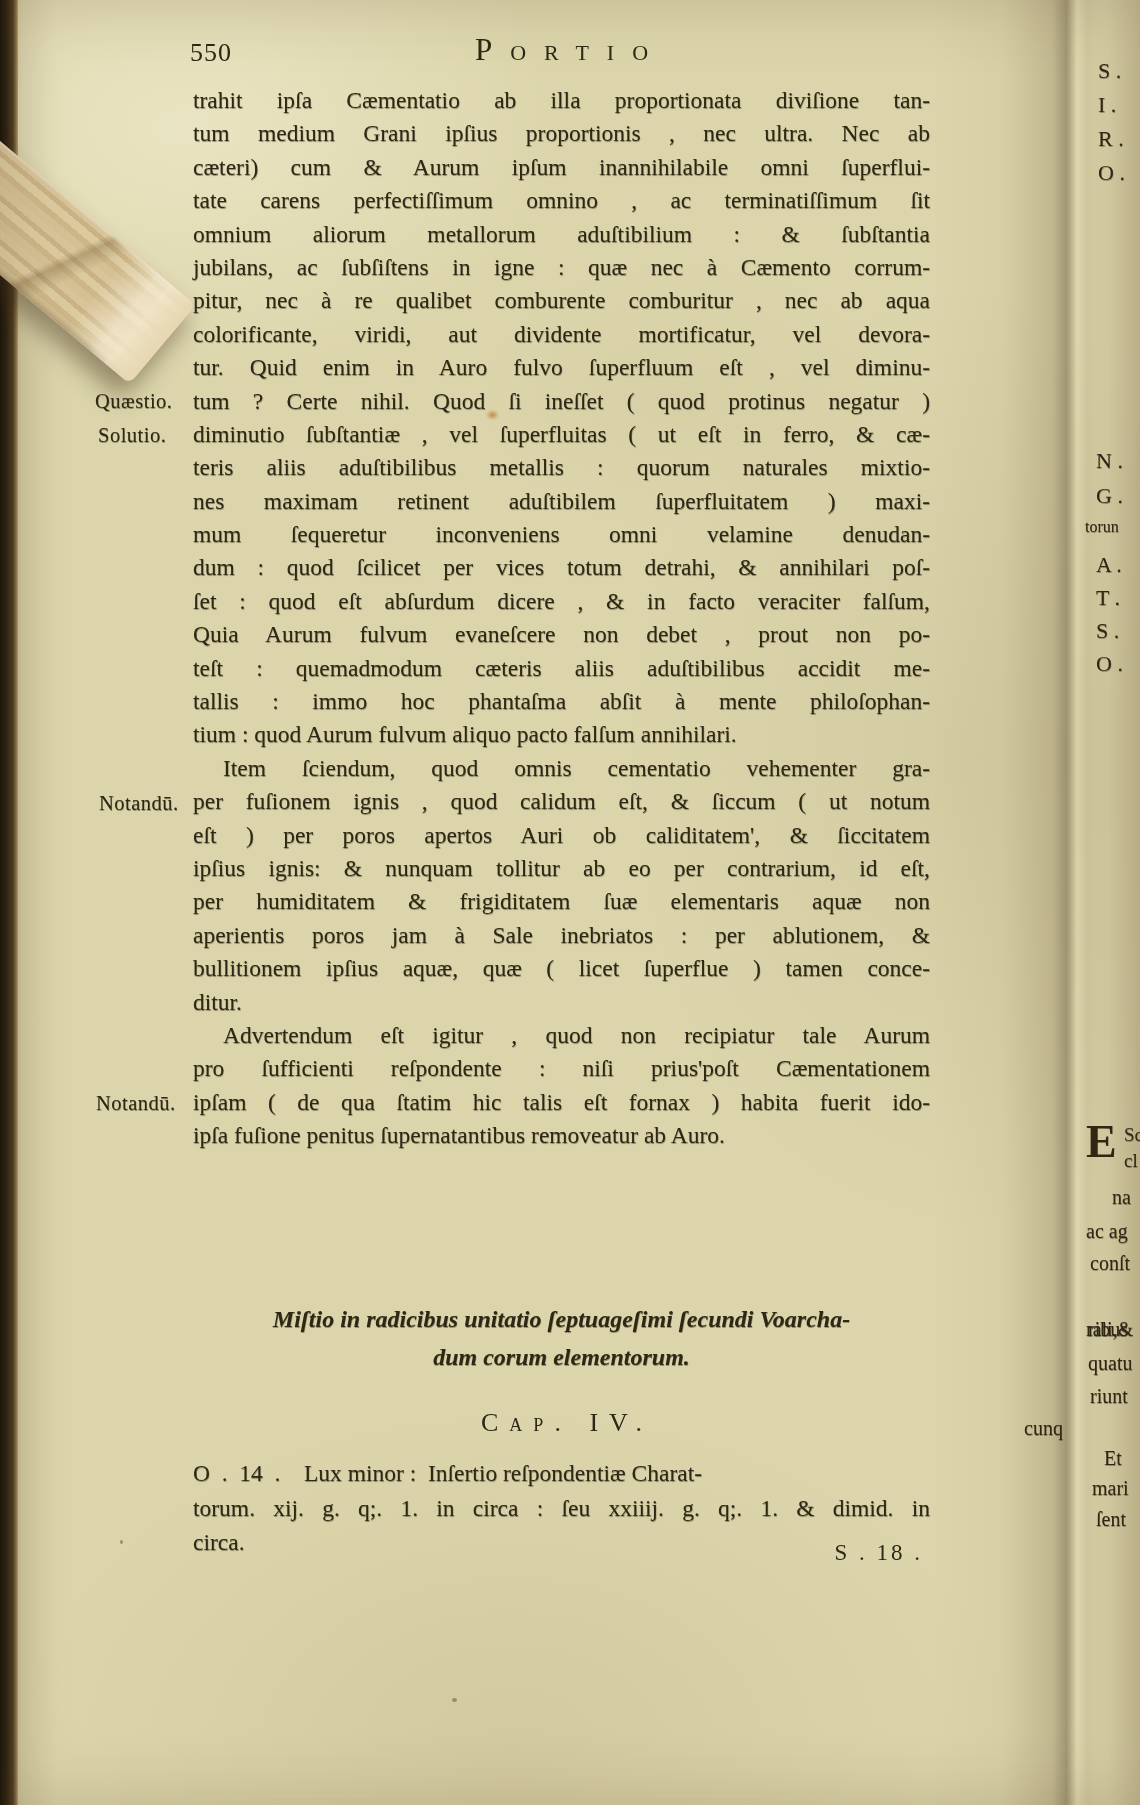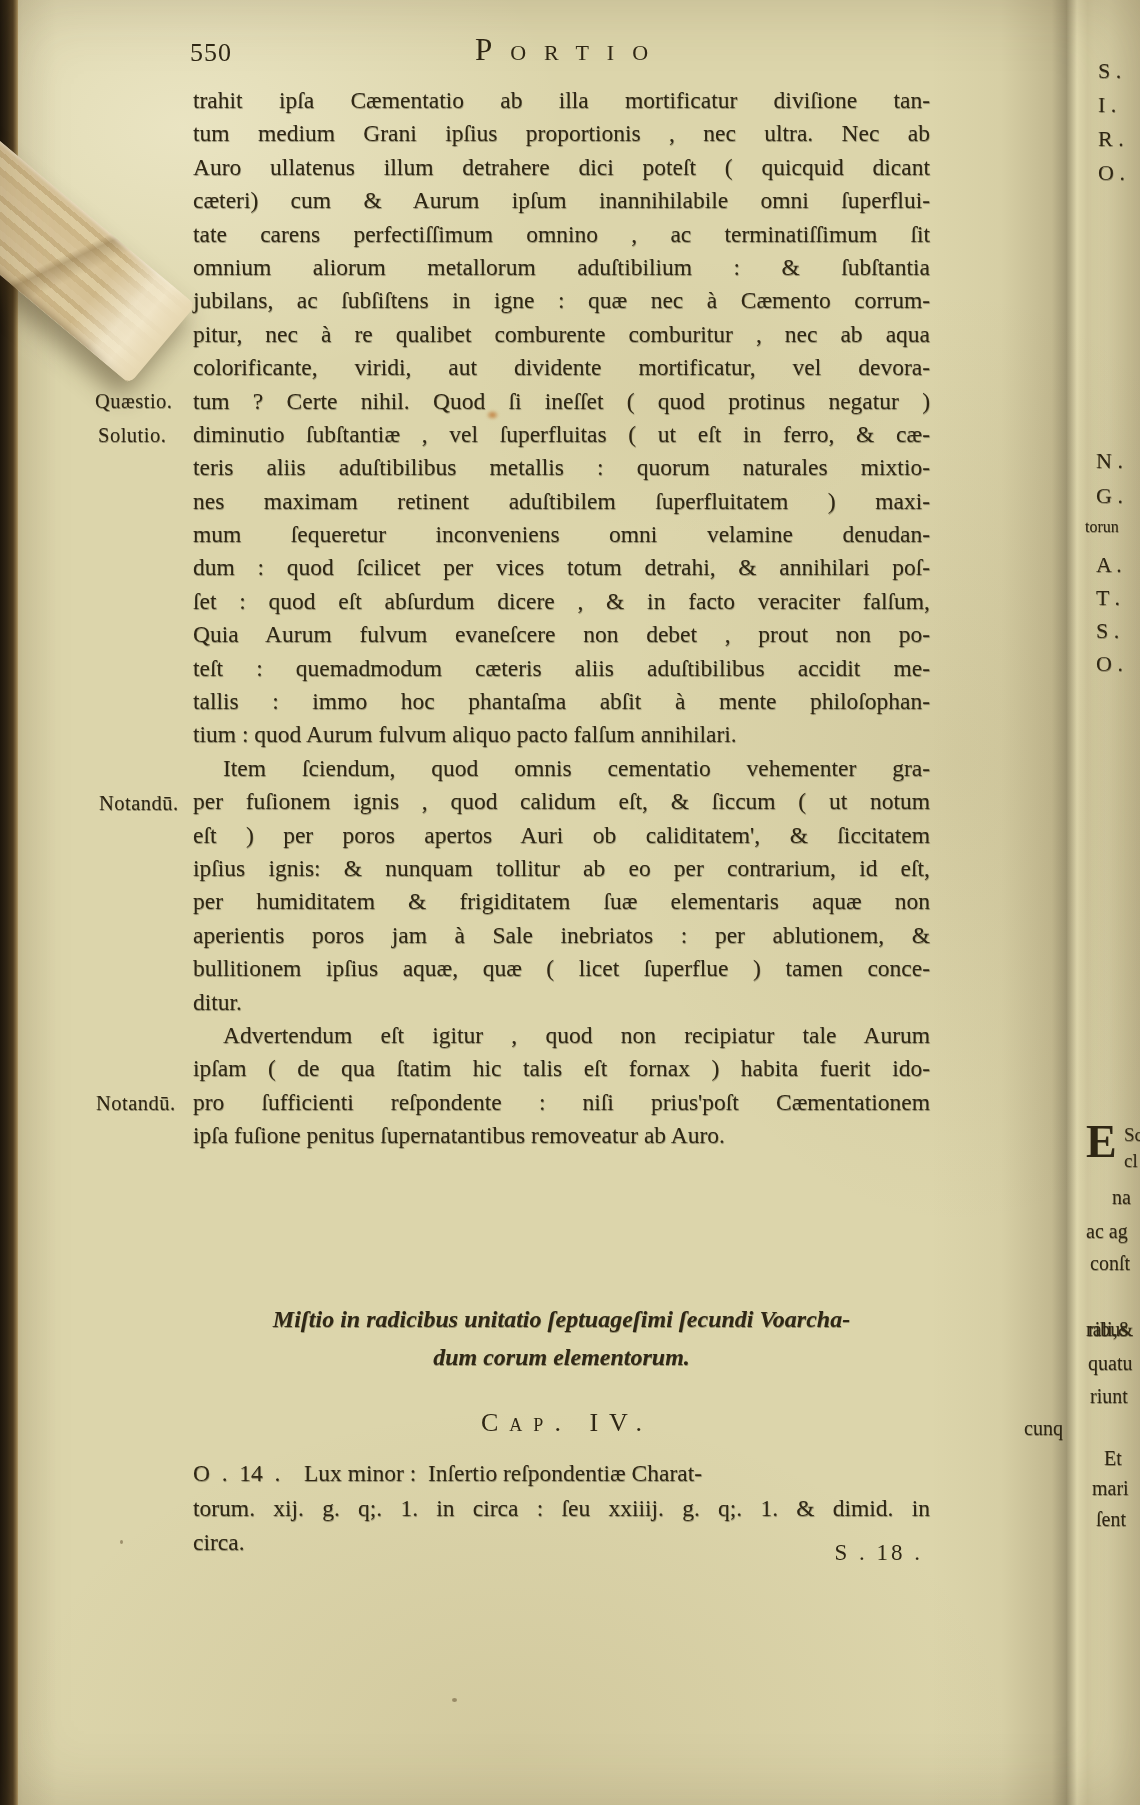--- a/index.html
+++ b/index.html
@@ -84,51 +84,51 @@
 
   <div class="binding-edge"></div>
   <div class="gutter"></div>
 
   <div class="bookmark"></div>
 
   <div class="pagenum">550</div>
   <div class="runhead">Portio</div>
 
   <div class="textcol" id="body-col">
-      <div class="tline j">trahit ipſa Cæmentatio ab illa mortificatur diviſione tan-</div>
+      <div class="tline j">trahit ipſa Cæmentatio ab illa proportionata diviſione tan-</div>
       <div class="tline j">tum medium Grani ipſius proportionis , nec ultra. Nec ab</div>
-      <div class="tline j">Auro ullatenus illum detrahere dici poteſt ( quicquid dicant</div>
       <div class="tline j">cæteri) cum &amp; Aurum ipſum inannihilabile omni ſuperflui-</div>
       <div class="tline j">tate carens perfectiſſimum omnino , ac terminatiſſimum ſit</div>
       <div class="tline j">omnium aliorum metallorum aduſtibilium : &amp; ſubſtantia</div>
       <div class="tline j">jubilans, ac ſubſiſtens in igne : quæ nec à Cæmento corrum-</div>
       <div class="tline j">pitur, nec à re qualibet comburente comburitur , nec ab aqua</div>
       <div class="tline j">colorificante, viridi, aut dividente mortificatur, vel devora-</div>
+      <div class="tline j">tur. Quid enim in Auro fulvo ſuperfluum eſt , vel diminu-</div>
       <div class="tline j">tum ? Certe nihil. Quod ſi ineſſet ( quod protinus negatur )</div>
       <div class="tline j">diminutio ſubſtantiæ , vel ſuperfluitas ( ut eſt in ferro, &amp; cæ-</div>
       <div class="tline j">teris aliis aduſtibilibus metallis : quorum naturales mixtio-</div>
       <div class="tline j">nes maximam retinent aduſtibilem ſuperfluitatem ) maxi-</div>
       <div class="tline j">mum ſequeretur inconveniens omni velamine denudan-</div>
       <div class="tline j">dum : quod ſcilicet per vices totum detrahi, &amp; annihilari poſ-</div>
       <div class="tline j">ſet : quod eſt abſurdum dicere , &amp; in facto veraciter falſum,</div>
       <div class="tline j">Quia Aurum fulvum evaneſcere non debet , prout non po-</div>
       <div class="tline j">teſt : quemadmodum cæteris aliis aduſtibilibus accidit me-</div>
       <div class="tline j">tallis : immo hoc phantaſma abſit à mente philoſophan-</div>
       <div class="tline">tium : quod Aurum fulvum aliquo pacto falſum annihilari.</div>
       <div class="tline j ind">Item ſciendum, quod omnis cementatio vehementer gra-</div>
       <div class="tline j">per fuſionem ignis , quod calidum eſt, &amp; ſiccum ( ut notum</div>
       <div class="tline j">eſt ) per poros apertos Auri ob caliditatem', &amp; ſiccitatem</div>
       <div class="tline j">ipſius ignis: &amp; nunquam tollitur ab eo per contrarium, id eſt,</div>
       <div class="tline j">per humiditatem &amp; frigiditatem ſuæ elementaris aquæ non</div>
       <div class="tline j">aperientis poros jam à Sale inebriatos : per ablutionem, &amp;</div>
       <div class="tline j">bullitionem ipſius aquæ, quæ ( licet ſuperflue ) tamen conce-</div>
       <div class="tline">ditur.</div>
       <div class="tline j ind">Advertendum eſt igitur , quod non recipiatur tale Aurum</div>
+      <div class="tline j">pro ſufficienti reſpondente : niſi prius'poſt Cæmentationem</div>
       <div class="tline j">ipſam ( de qua ſtatim hic talis eſt fornax ) habita fuerit ido-</div>
-      <div class="tline j">pro ſufficienti reſpondente : niſi prius'poſt Cæmentationem</div>
       <div class="tline">ipſa fuſione penitus ſupernatantibus removeatur ab Auro.</div>
     </div>
 
   <div id="margin-notes">
       <div class="margin-note" style="left: 95px; top: 390px;">Quæstio.</div>
       <div class="margin-note" style="left: 98px; top: 424px;">Solutio.</div>
       <div class="margin-note" style="left: 99px; top: 792px;">Notandū.</div>
       <div class="margin-note" style="left: 96px; top: 1092px;">Notandū.</div>
     </div>
 

